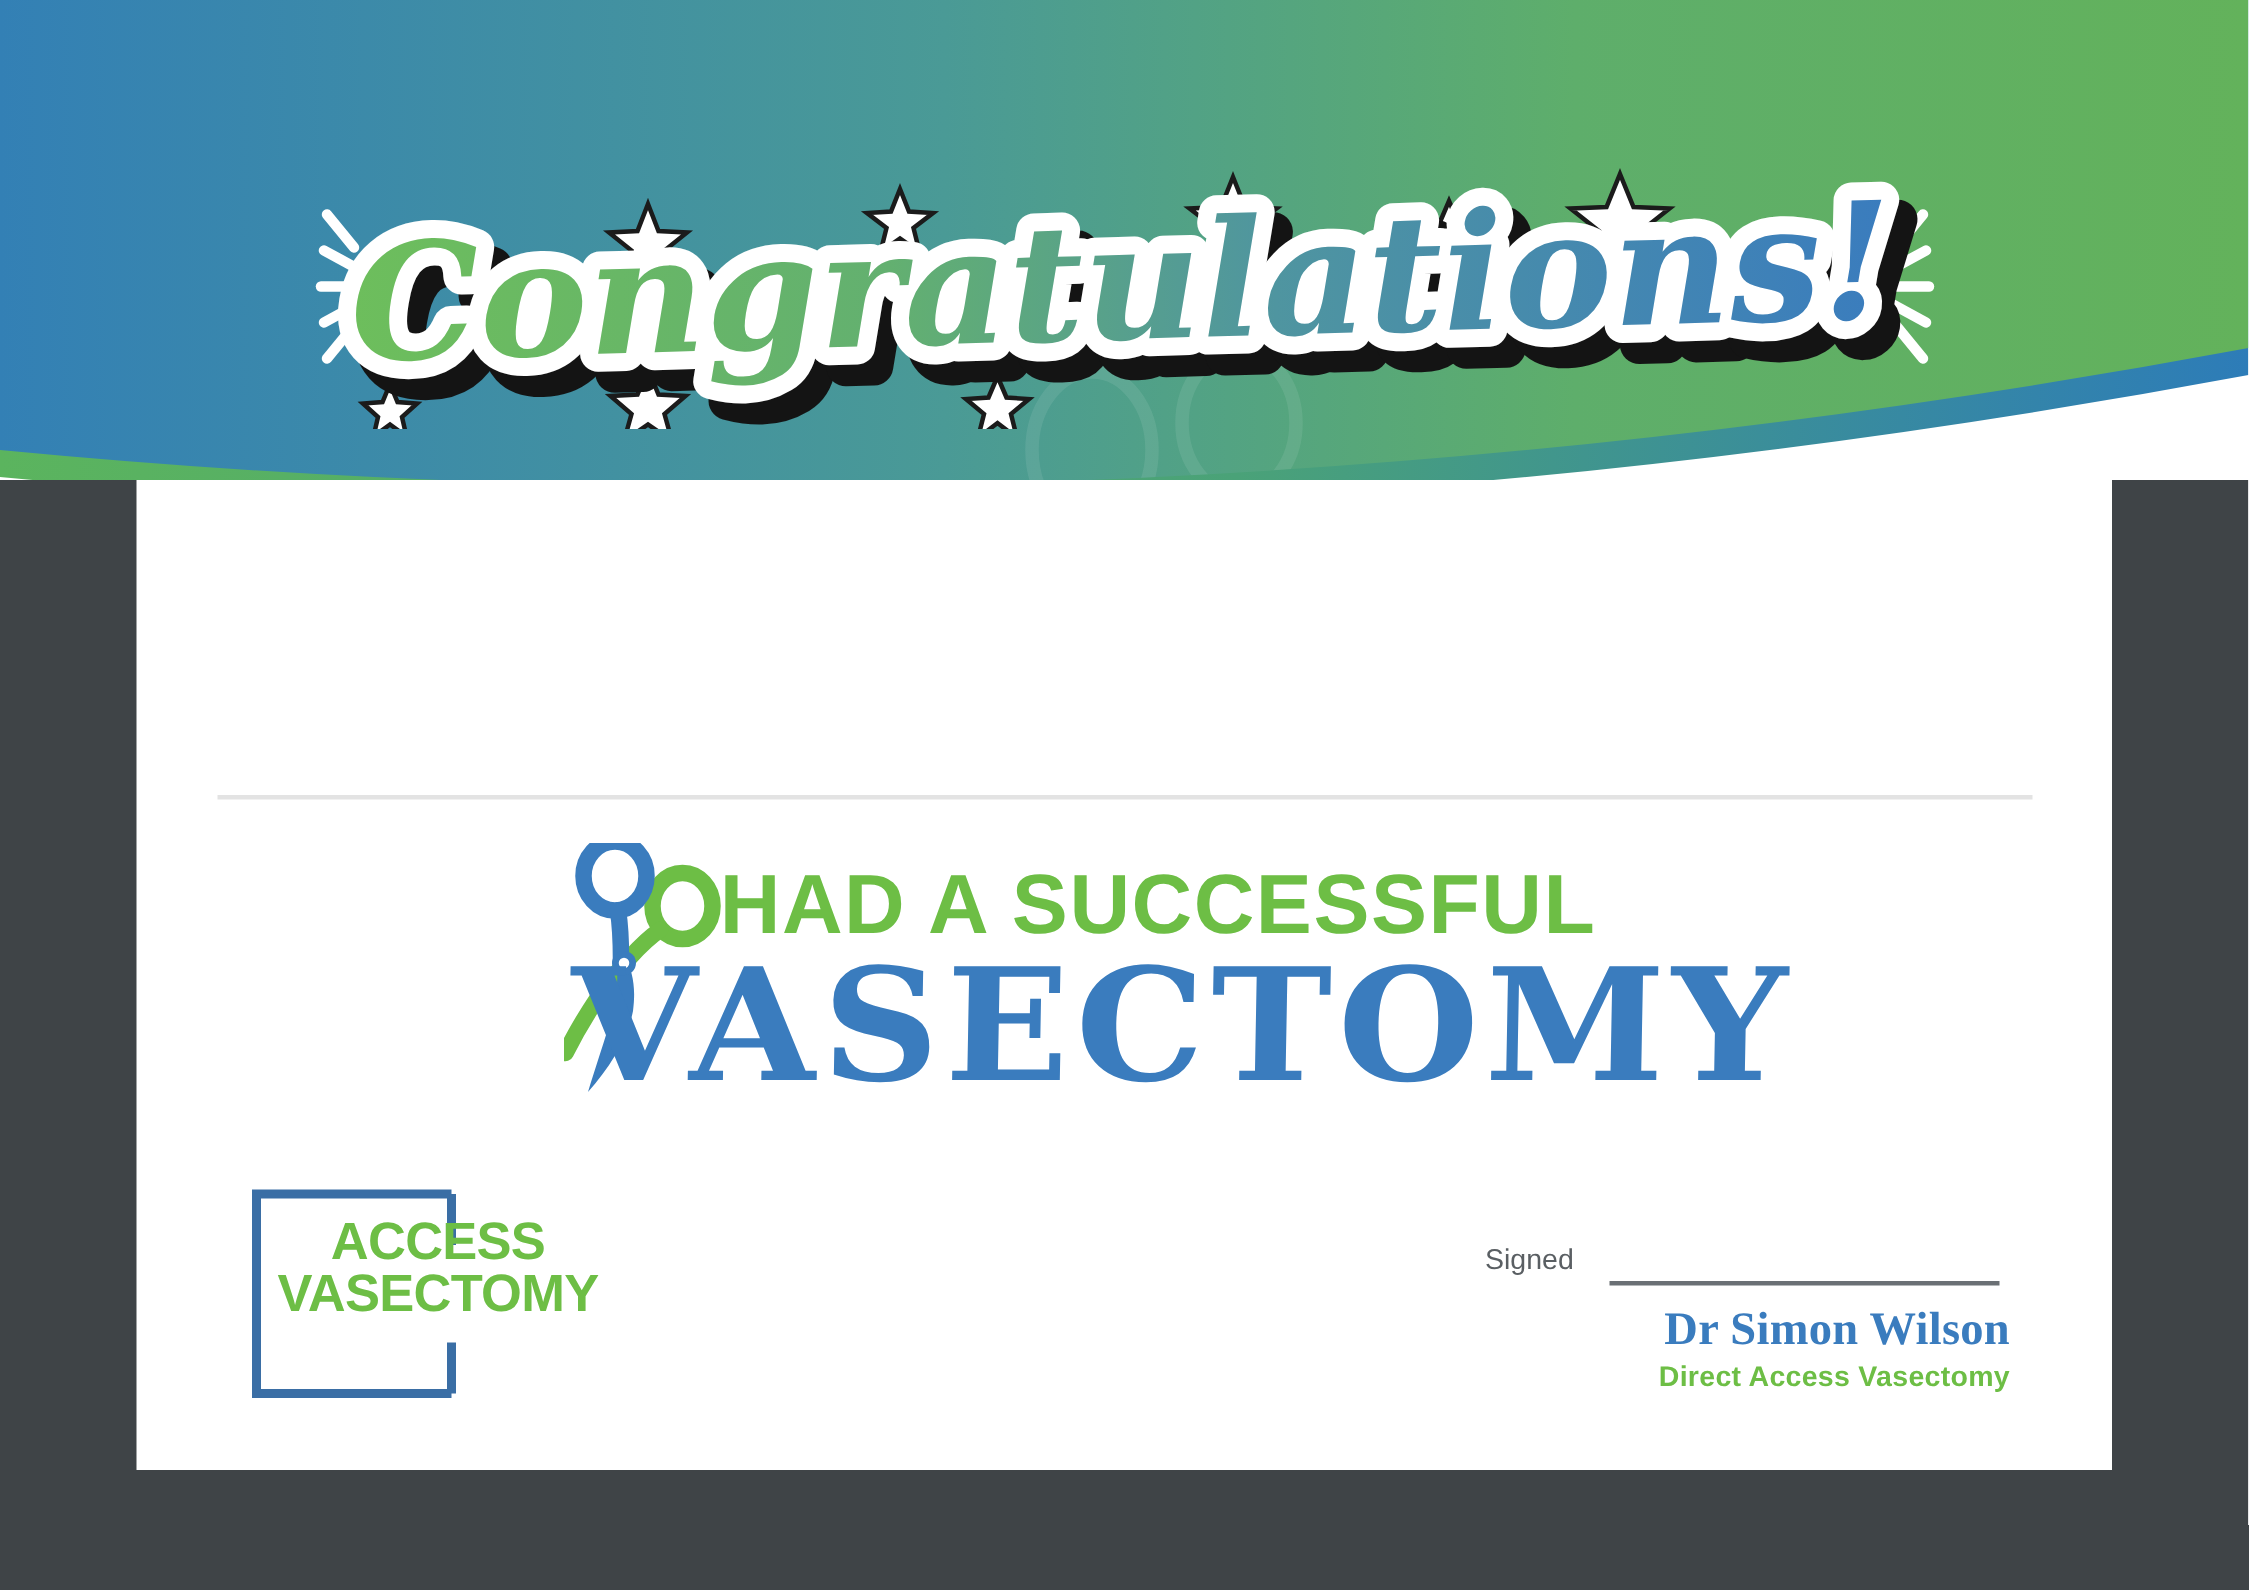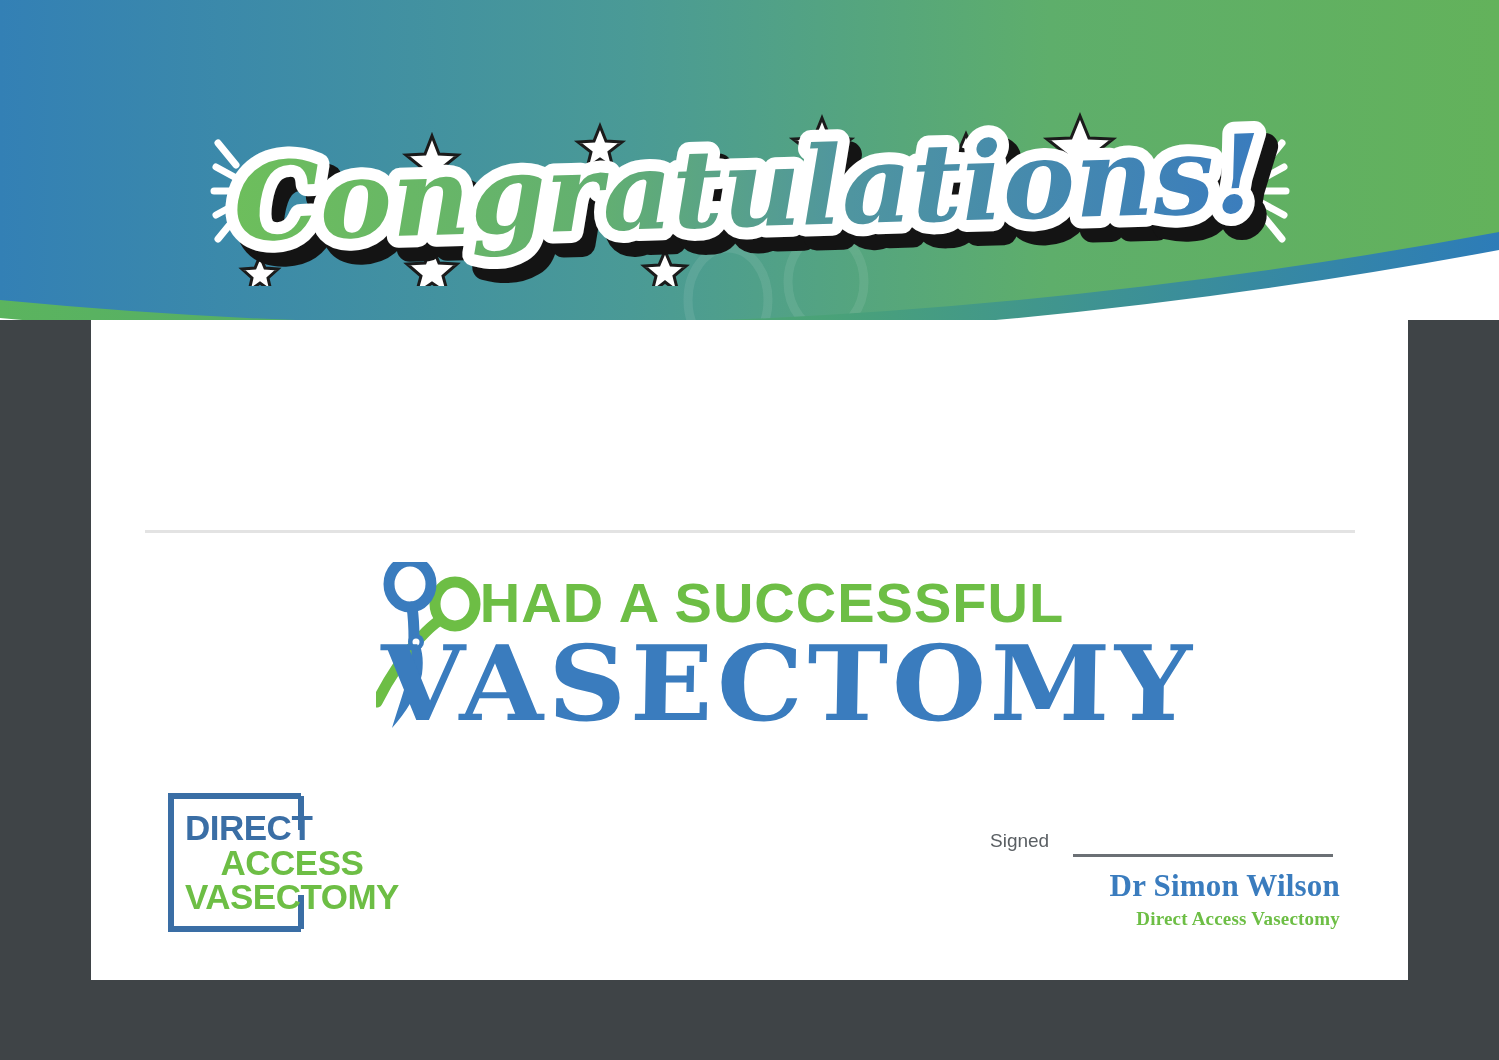--- a/index.html
+++ b/index.html
@@ -197,21 +197,21 @@
   }
   .signer-org {
     position: absolute;
     right: 0;
     top: 78px;
     font-size: 19px;
     font-weight: bold;
     color: #6dbe45;
     letter-spacing: 0.2px;
     white-space: nowrap;
-    font-family: Liberation Serif, serif;
+    font-family: Liberation Sans, sans-serif;
   }
 </style>
 </head>
 <body>
 
 <div id="certificate">
 
   <div class="header-banner">
     <svg width="1499" height="420" viewBox="0 0 1499 420" xmlns="http://www.w3.org/2000/svg">
       <defs>
@@ -335,21 +335,20 @@
     </div>
   </div>
 
   <div class="logo-block">
     <svg class="logo-bracket" width="145" height="145" viewBox="0 0 145 145" xmlns="http://www.w3.org/2000/svg">
       <path d="M136,6 H6 V139 H136" fill="none" stroke="#3a6ea5" stroke-width="6"></path>
       <path d="M136,6 V40" fill="none" stroke="#3a6ea5" stroke-width="6"></path>
       <path d="M136,105 V139" fill="none" stroke="#3a6ea5" stroke-width="6"></path>
     </svg>
     <div class="logo-text">
-      <div class="logo-line-1">DIRECT</div>
       <div class="logo-line-2">ACCESS</div>
       <div class="logo-line-3">VASECTOMY</div>
     </div>
   </div>
 
   <div class="signature-block">
     <div class="signed-row">
       <span class="signed-label">Signed</span>
       <span class="signed-line"></span>
     </div>

